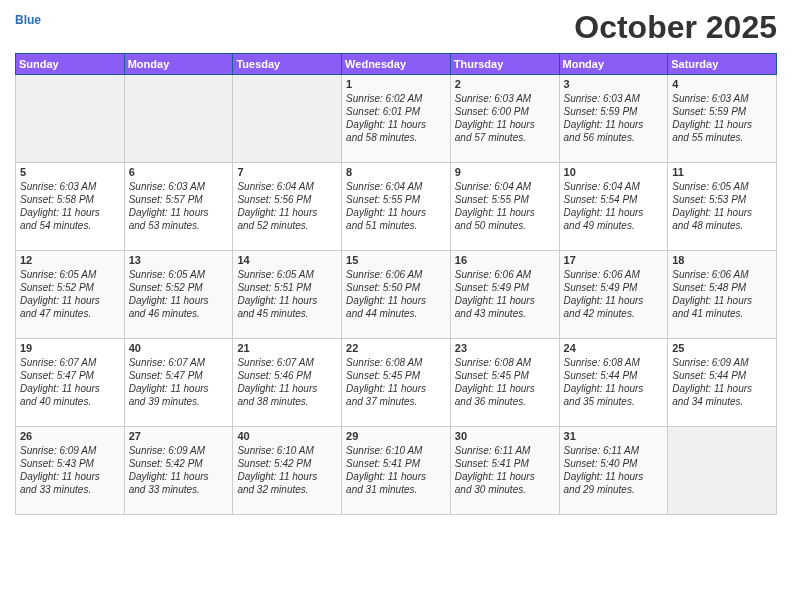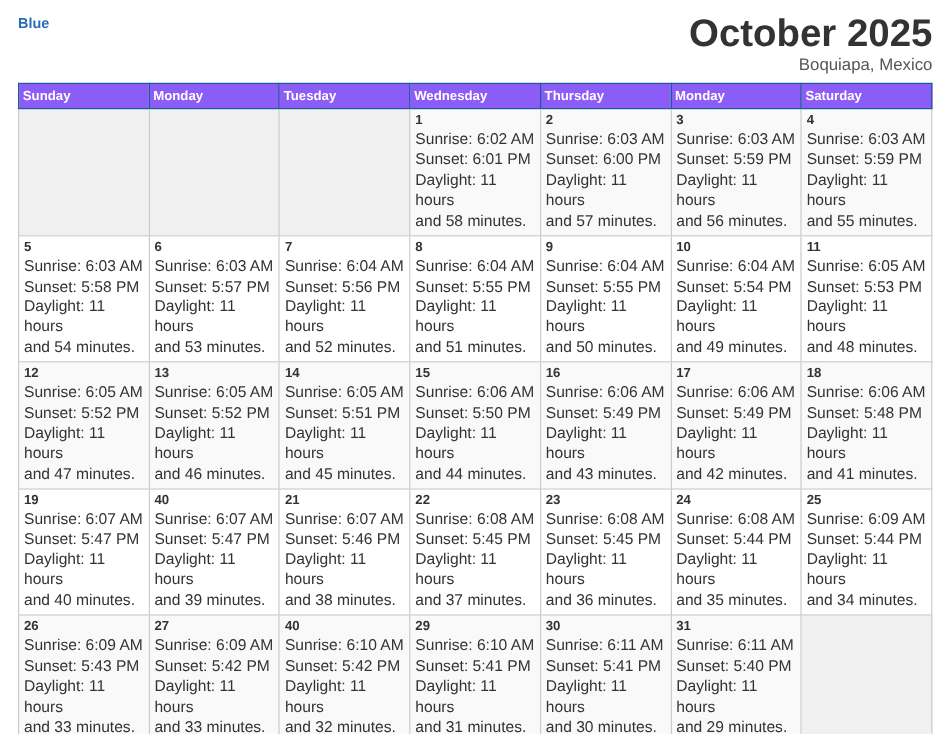--- a/index.html
+++ b/index.html
@@ -68,43 +68,43 @@
     .calendar tbody tr:nth-child(odd) td {
       background: #f9f9f9;
     }
     .day-number {
       font-size: 11px;
       font-weight: bold;
       margin-bottom: 2px;
       display: block;
     }
     .cell-content {
-      font-size: 13px;
+      font-size: 10px;
       line-height: 1.3;
       color: #333;
+      font-style: italic;
     }
     .empty-cell {
       background: #f0f0f0 !important;
     }
   </style>
 </head>
 <body>
 
 <div class="page">
   <div class="header">
     <div class="logo">
       <div>
         <div>
           <span class="logo-blue" style="font-size:12px;font-weight:bold;color:#2a6db5;">Blue</span>
         </div>
       </div>
     </div>
     <div class="title-block">
       <div class="month-title">October 2025</div>
-      <div class="subtitle">Boquiapa, Mexico</div>
     </div>
   </div>
 
   <table class="calendar">
     <thead>
       <tr>
       <th>Sunday</th>
           <th>Monday</th>
           <th>Tuesday</th>
           <th>Wednesday</th>

